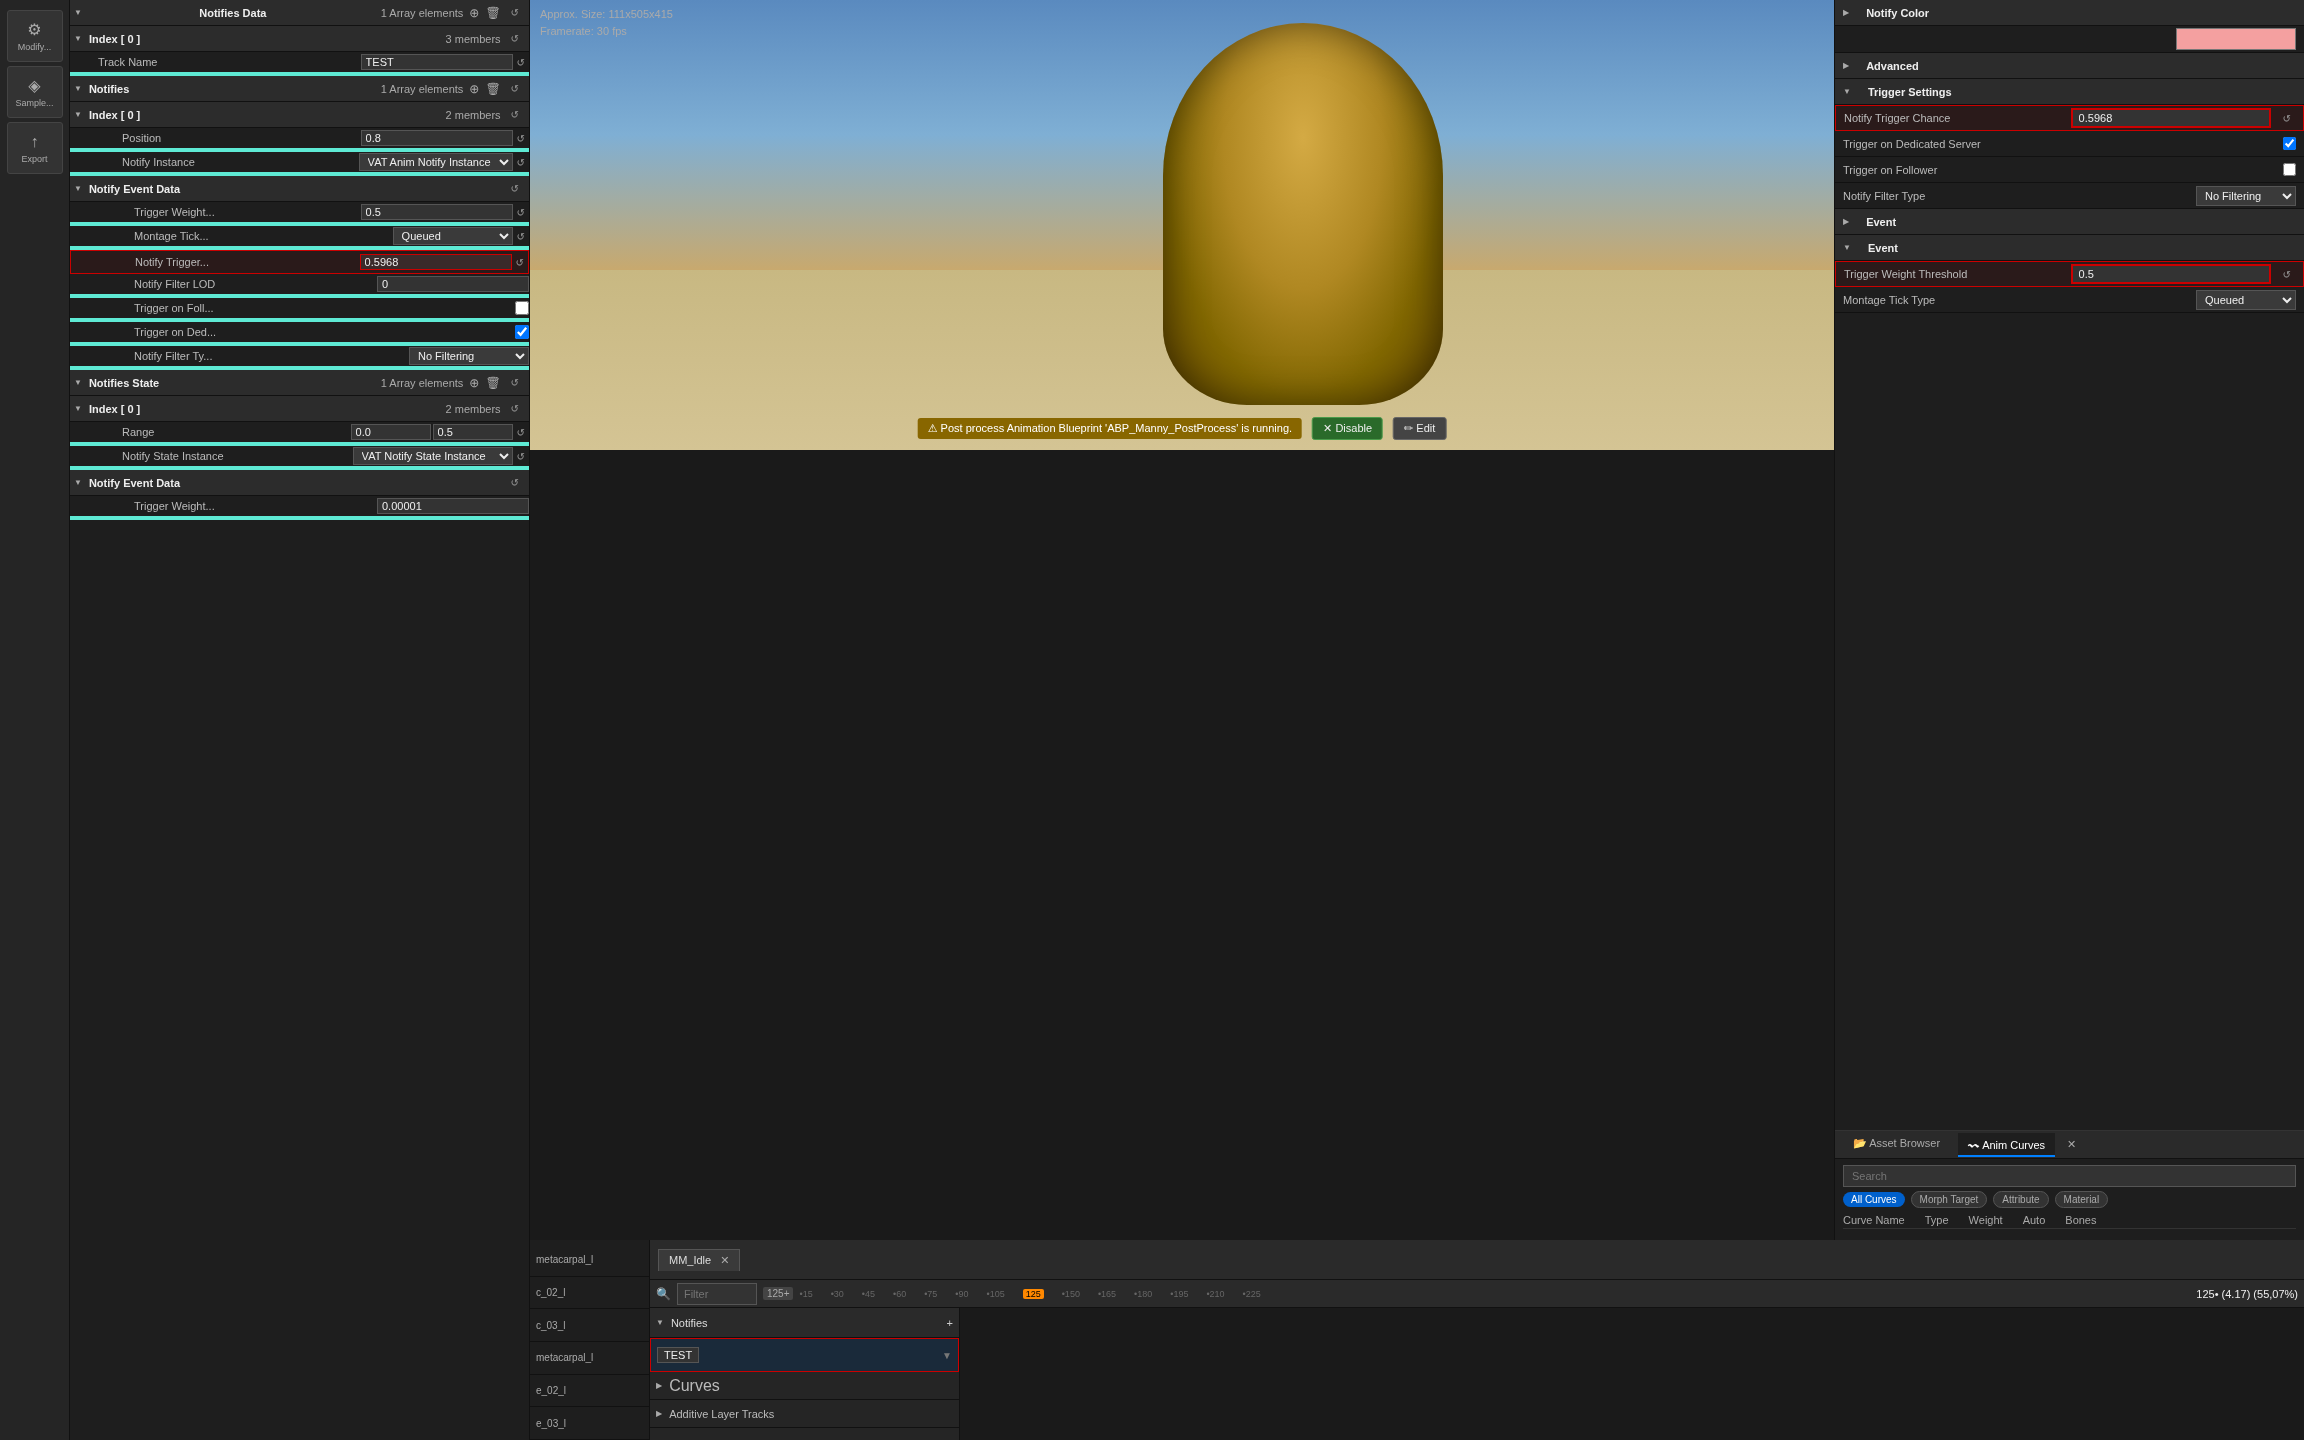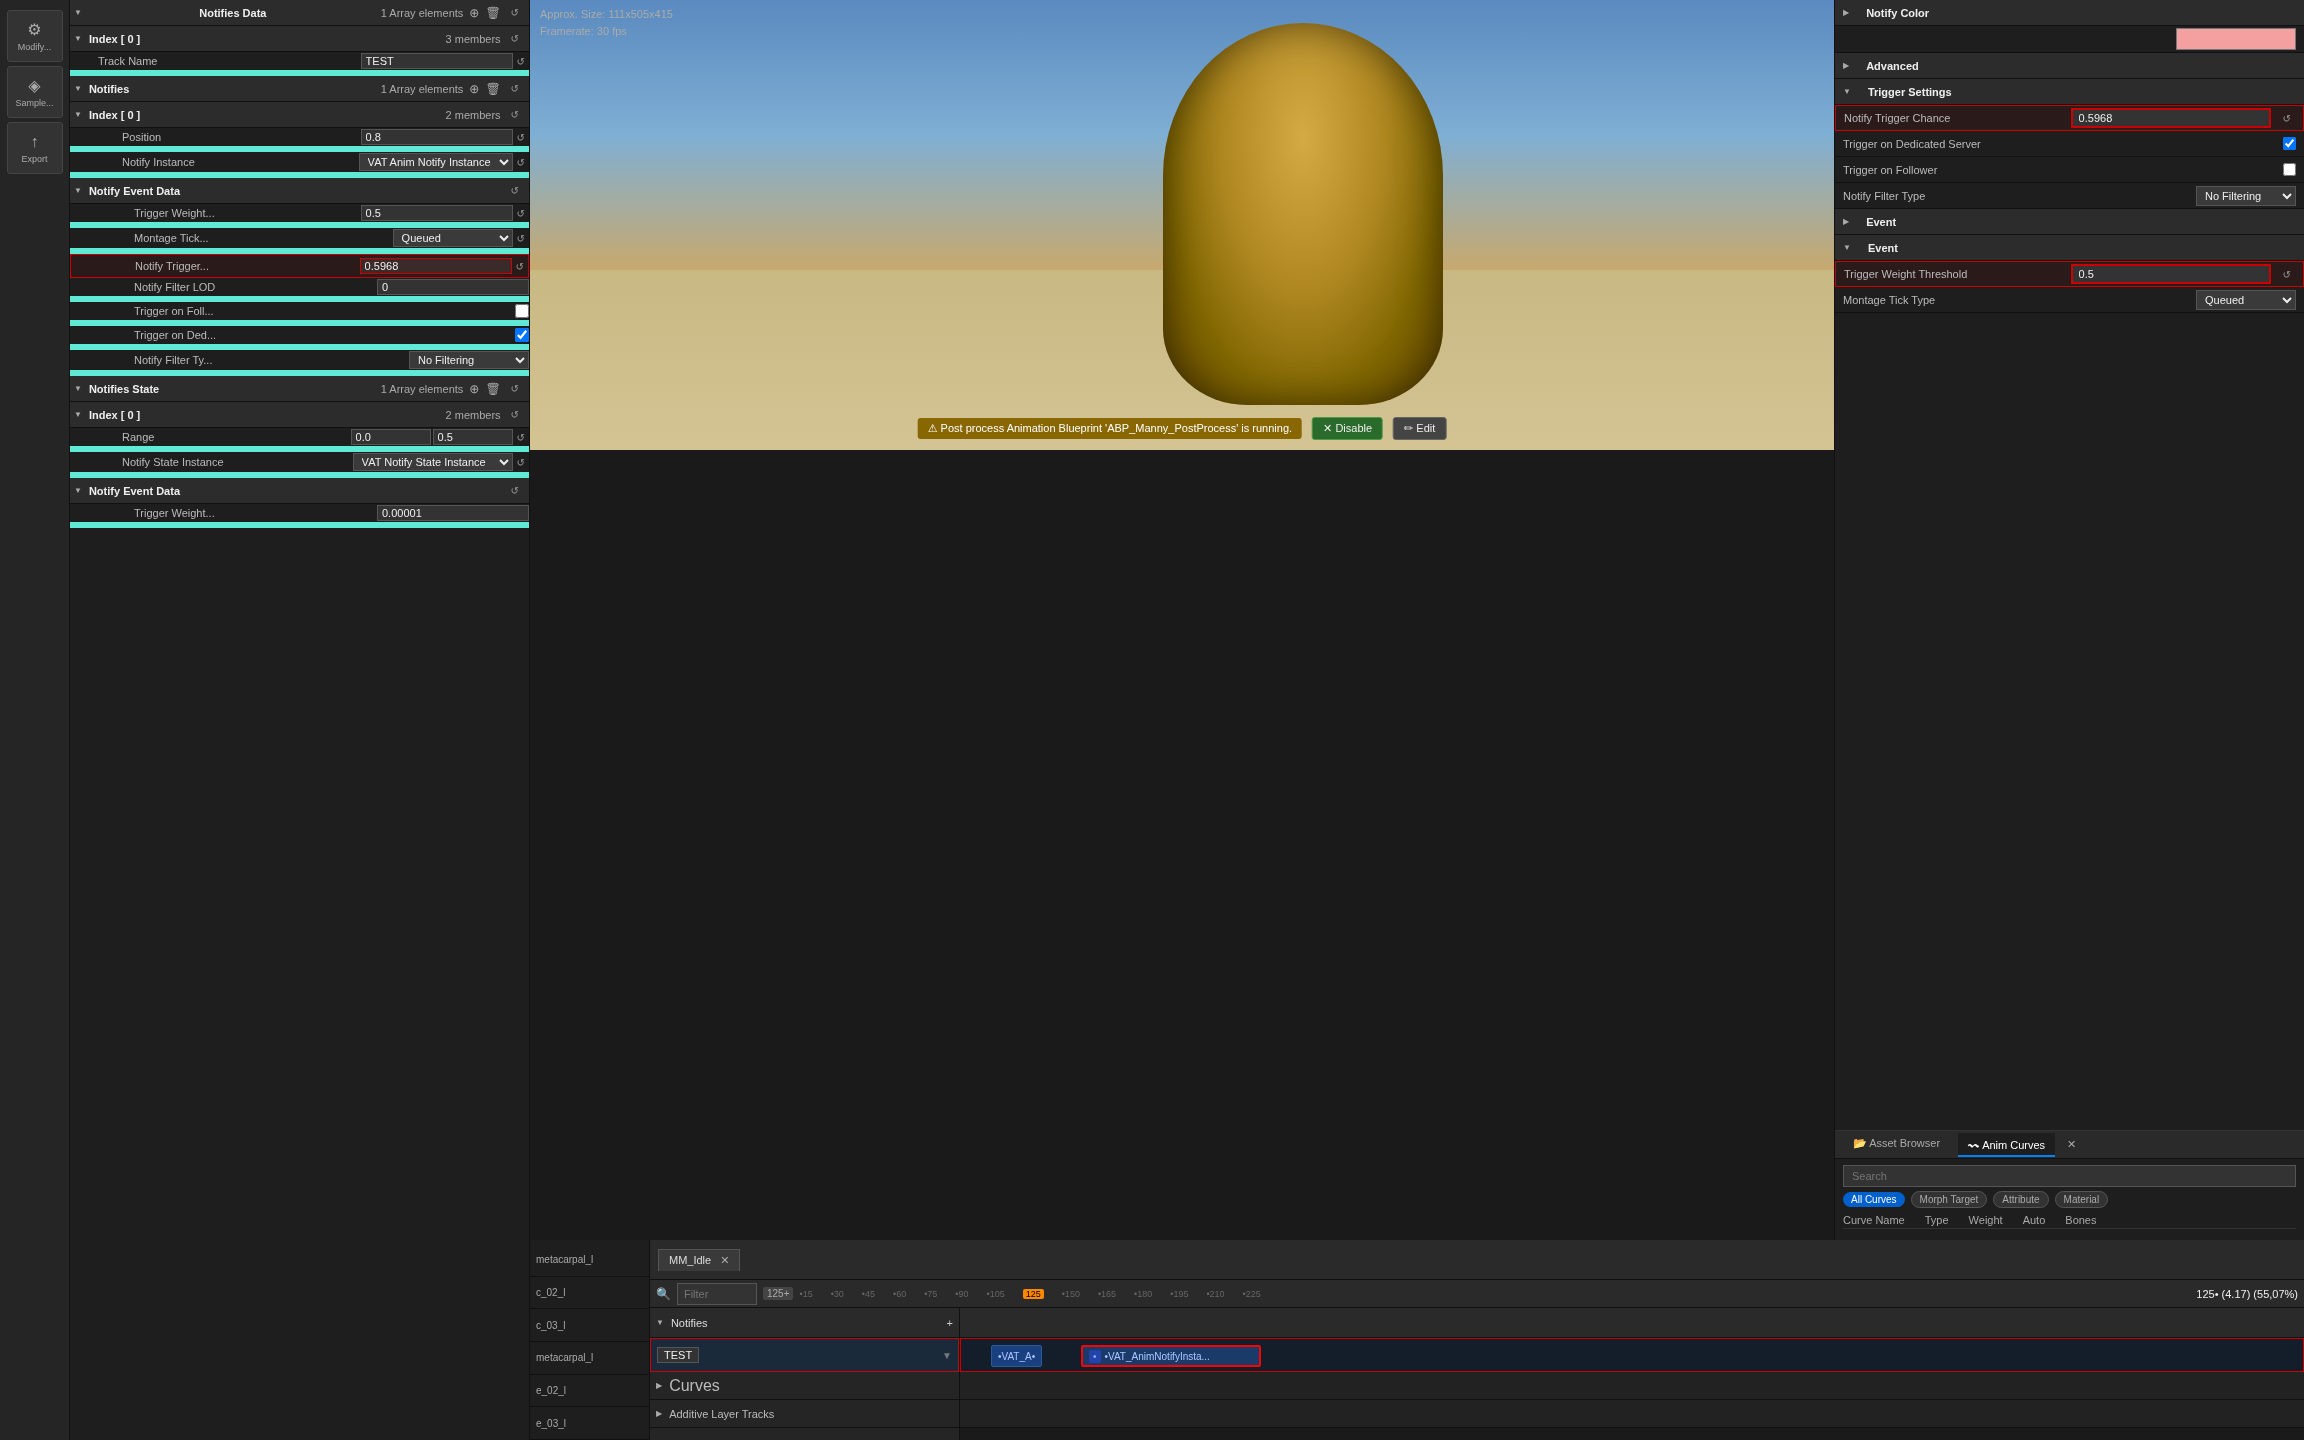--- a/index.html
+++ b/index.html
@@ -51,21 +51,21 @@
       border-right: 1px solid #111;
       overflow-y: auto;
       flex-shrink: 0;
     }
 
     .prop-row {
       display: flex;
       align-items: center;
       min-height: 24px;
       padding: 1px 0;
-      border-bottom: 6px solid #5eead4;
+      border-bottom: 4px solid #5eead4;
     }
 
     .prop-indent-0 { padding-left: 4px; text-align: center; }
     .prop-indent-1 { padding-left: 16px; }
     .prop-indent-2 { padding-left: 28px; }
     .prop-indent-3 { padding-left: 40px; }
     .prop-indent-4 { padding-left: 52px; }
     .prop-indent-5 { padding-left: 64px; }
 
     .prop-label {
@@ -781,39 +781,19 @@
             <span class="triangle triangle-right"></span>
             <span style="color:#bbb; font-size:16px;">Curves</span>
           </div>
 
           <div style="height:28px; display:flex; align-items:center; padding:0 6px; gap:4px; border-bottom:1px solid #111;">
             <span class="triangle triangle-right"></span>
             <span style="color:#bbb; font-size:11px;">Additive Layer Tracks</span>
           </div>
         </div>
 
-        <div style="flex:1; position:relative; overflow:hidden;">
-
-          <div style="height:30px; background:#2a2a2a; border-bottom:1px solid #111;"></div>
-
-          <div style="height:34px; position:relative; border:1px solid #c00; background:#131e2a;">
-
-            <div class="track-chip track-chip-blue" style="left:30px;">
-              <span>•VAT_A•</span>
-            </div>
-
-            <div class="track-chip track-chip-selected" style="left:120px; min-width:180px; background:#1a3a6a;">
-              <span style="background:#2244aa; padding:1px 4px; border-radius:2px; color:#88aaff; margin-right:4px;">•</span>
-              <span>•VAT_AnimNotifyInsta...</span>
-            </div>
-          </div>
-
-          <div style="height:28px; border-bottom:1px solid #111; background:#222;"></div>
-
-          <div style="height:28px; border-bottom:1px solid #111; background:#222;"></div>
-        </div>
 
       </div>
     </div>
 
   </div>
 
 </div>
 
 </body></html>

